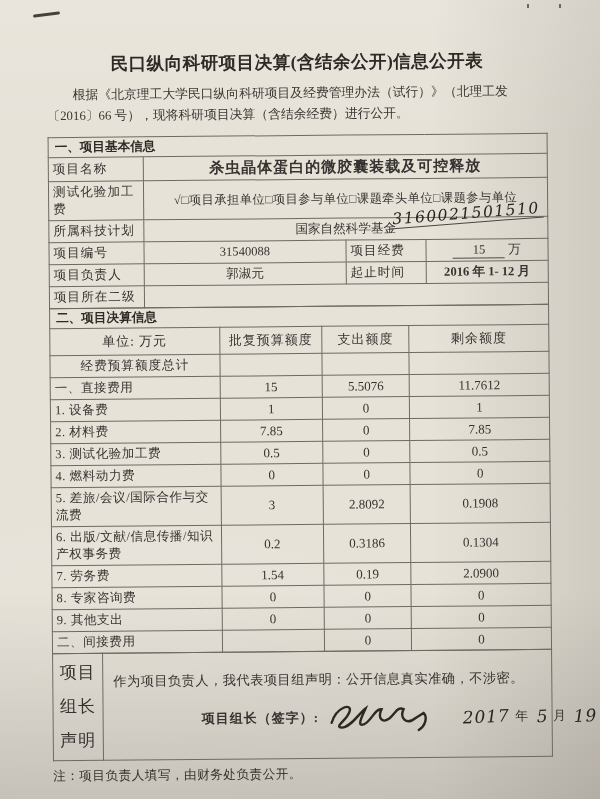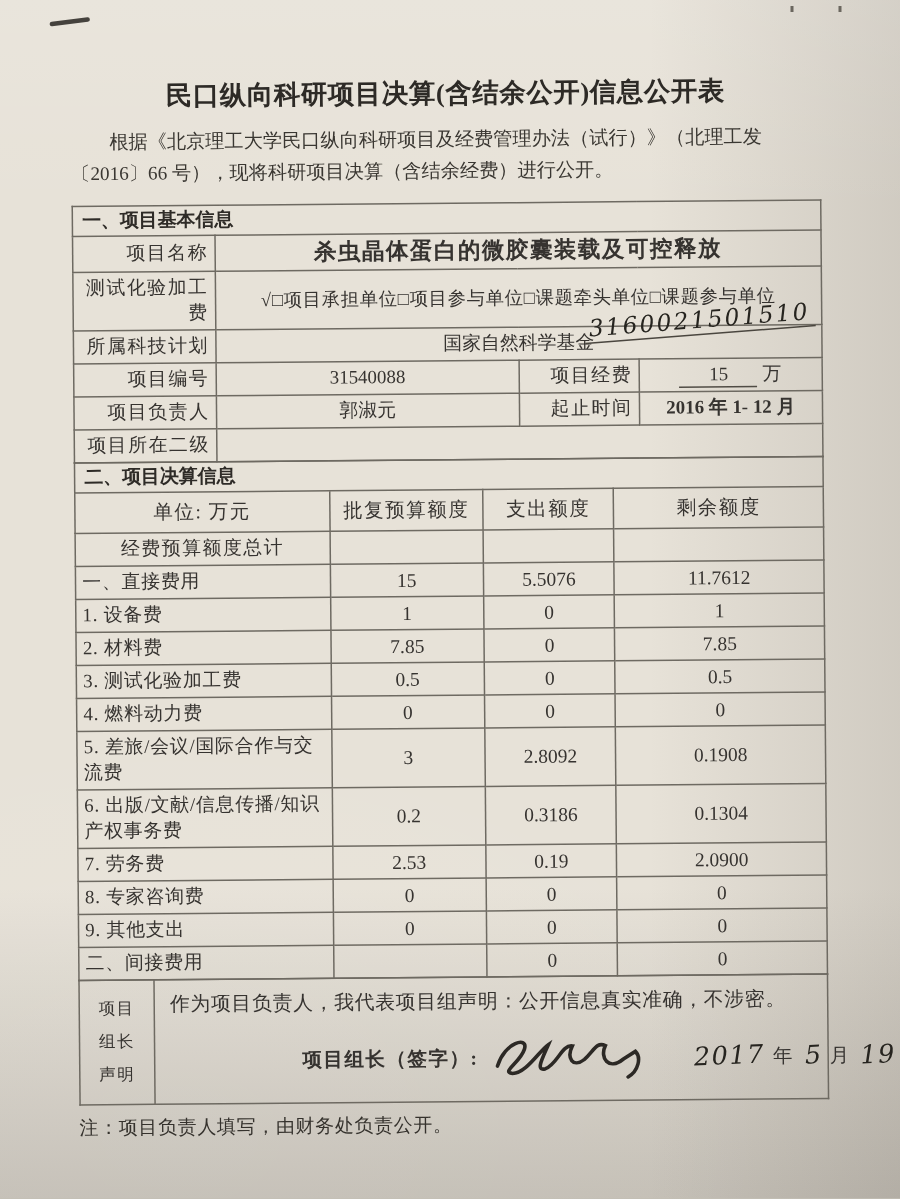--- a/index.html
+++ b/index.html
@@ -45,21 +45,21 @@
     padding:2px 4px; vertical-align:middle; overflow:visible;
   }
   .tbl { margin-top:11px; }
   .tbl2, .tbl3 { margin-top:-1px; }
 
   .section-head {
     font-family:"Liberation Sans","DejaVu Sans",sans-serif;
     font-weight:700; font-size:12.6px; text-align:left; padding:1px 6px;
     color:#2e2b27;
   }
-  .lab { text-align:right; letter-spacing:1px; }
+  .lab { text-align:left; letter-spacing:1px; }
   .val { text-align:center; }
   .proj-name { font-size:15px; font-weight:600; letter-spacing:1px; }
   .checks { font-size:12.2px; letter-spacing:0.5px; }
   .prog-cell { position:relative; }
   .hw {
     font-family:"DejaVu Serif",serif; font-style:italic; color:#26241f;
   }
   .prog-code {
     position:absolute; right:4px; top:-13px; font-size:15.5px;
     letter-spacing:1.5px; transform:rotate(-4deg);
@@ -67,21 +67,21 @@
   }
   .funds-num { display:inline-block; min-width:52px; text-align:center;
     border-bottom:1px solid #504c45; }
   .period { font-weight:600; }
   .num { text-align:center; font-size:13px; }
   .row-lab { text-align:left; padding-left:4px; letter-spacing:0.5px; }
   .hdr { text-align:center; font-size:13px; letter-spacing:1px; height:27px; }
   .tot-lab { text-align:center; letter-spacing:1px; }
   .h20 { height:20px;font-family:Liberation Mono, monospace; } .h22 { height:22px; } .h30 { height:31px; }
 
-  .decl-label { width:50px; text-align:center; font-size:11px; line-height:2.0;
+  .decl-label { width:50px; text-align:center; font-size:17px; line-height:2.0;
     letter-spacing:1px; }
   .decl-body { padding:7px 8px 9px 10px; }
   .decl-state { font-size:13.2px; font-weight:500; letter-spacing:0.5px; }
   .sign-row { display:flex; align-items:center; margin-top:10px; height:38px; }
   .sign-label { margin-left:88px; font-size:13px; font-weight:600; letter-spacing:1px;
     white-space:nowrap; }
   .sig { margin-left:6px; flex:0 0 auto; }
   .date-grp { display:flex; align-items:center; margin-left:26px; white-space:nowrap; }
   .date-grp .hwnum { font-size:17px; letter-spacing:1px; transform:rotate(-2deg); }
   .date-grp .unit { font-size:13px; margin:0 8px 0 5px; font-weight:500; }
@@ -214,21 +214,21 @@
         <td class="num">0.1908</td>
       </tr>
       <tr>
         <td class="row-lab h30">6. 出版/文献/信息传播/知识产权事务费</td>
         <td class="num">0.2</td>
         <td class="num">0.3186</td>
         <td class="num">0.1304</td>
       </tr>
       <tr>
         <td class="row-lab h22">7. 劳务费</td>
-        <td class="num">2.53</td>
+        <td class="num">1.54</td>
         <td class="num">0.19</td>
         <td class="num">2.0900</td>
       </tr>
       <tr>
         <td class="row-lab h22">8. 专家咨询费</td>
         <td class="num">0</td>
         <td class="num">0</td>
         <td class="num">0</td>
       </tr>
       <tr>

